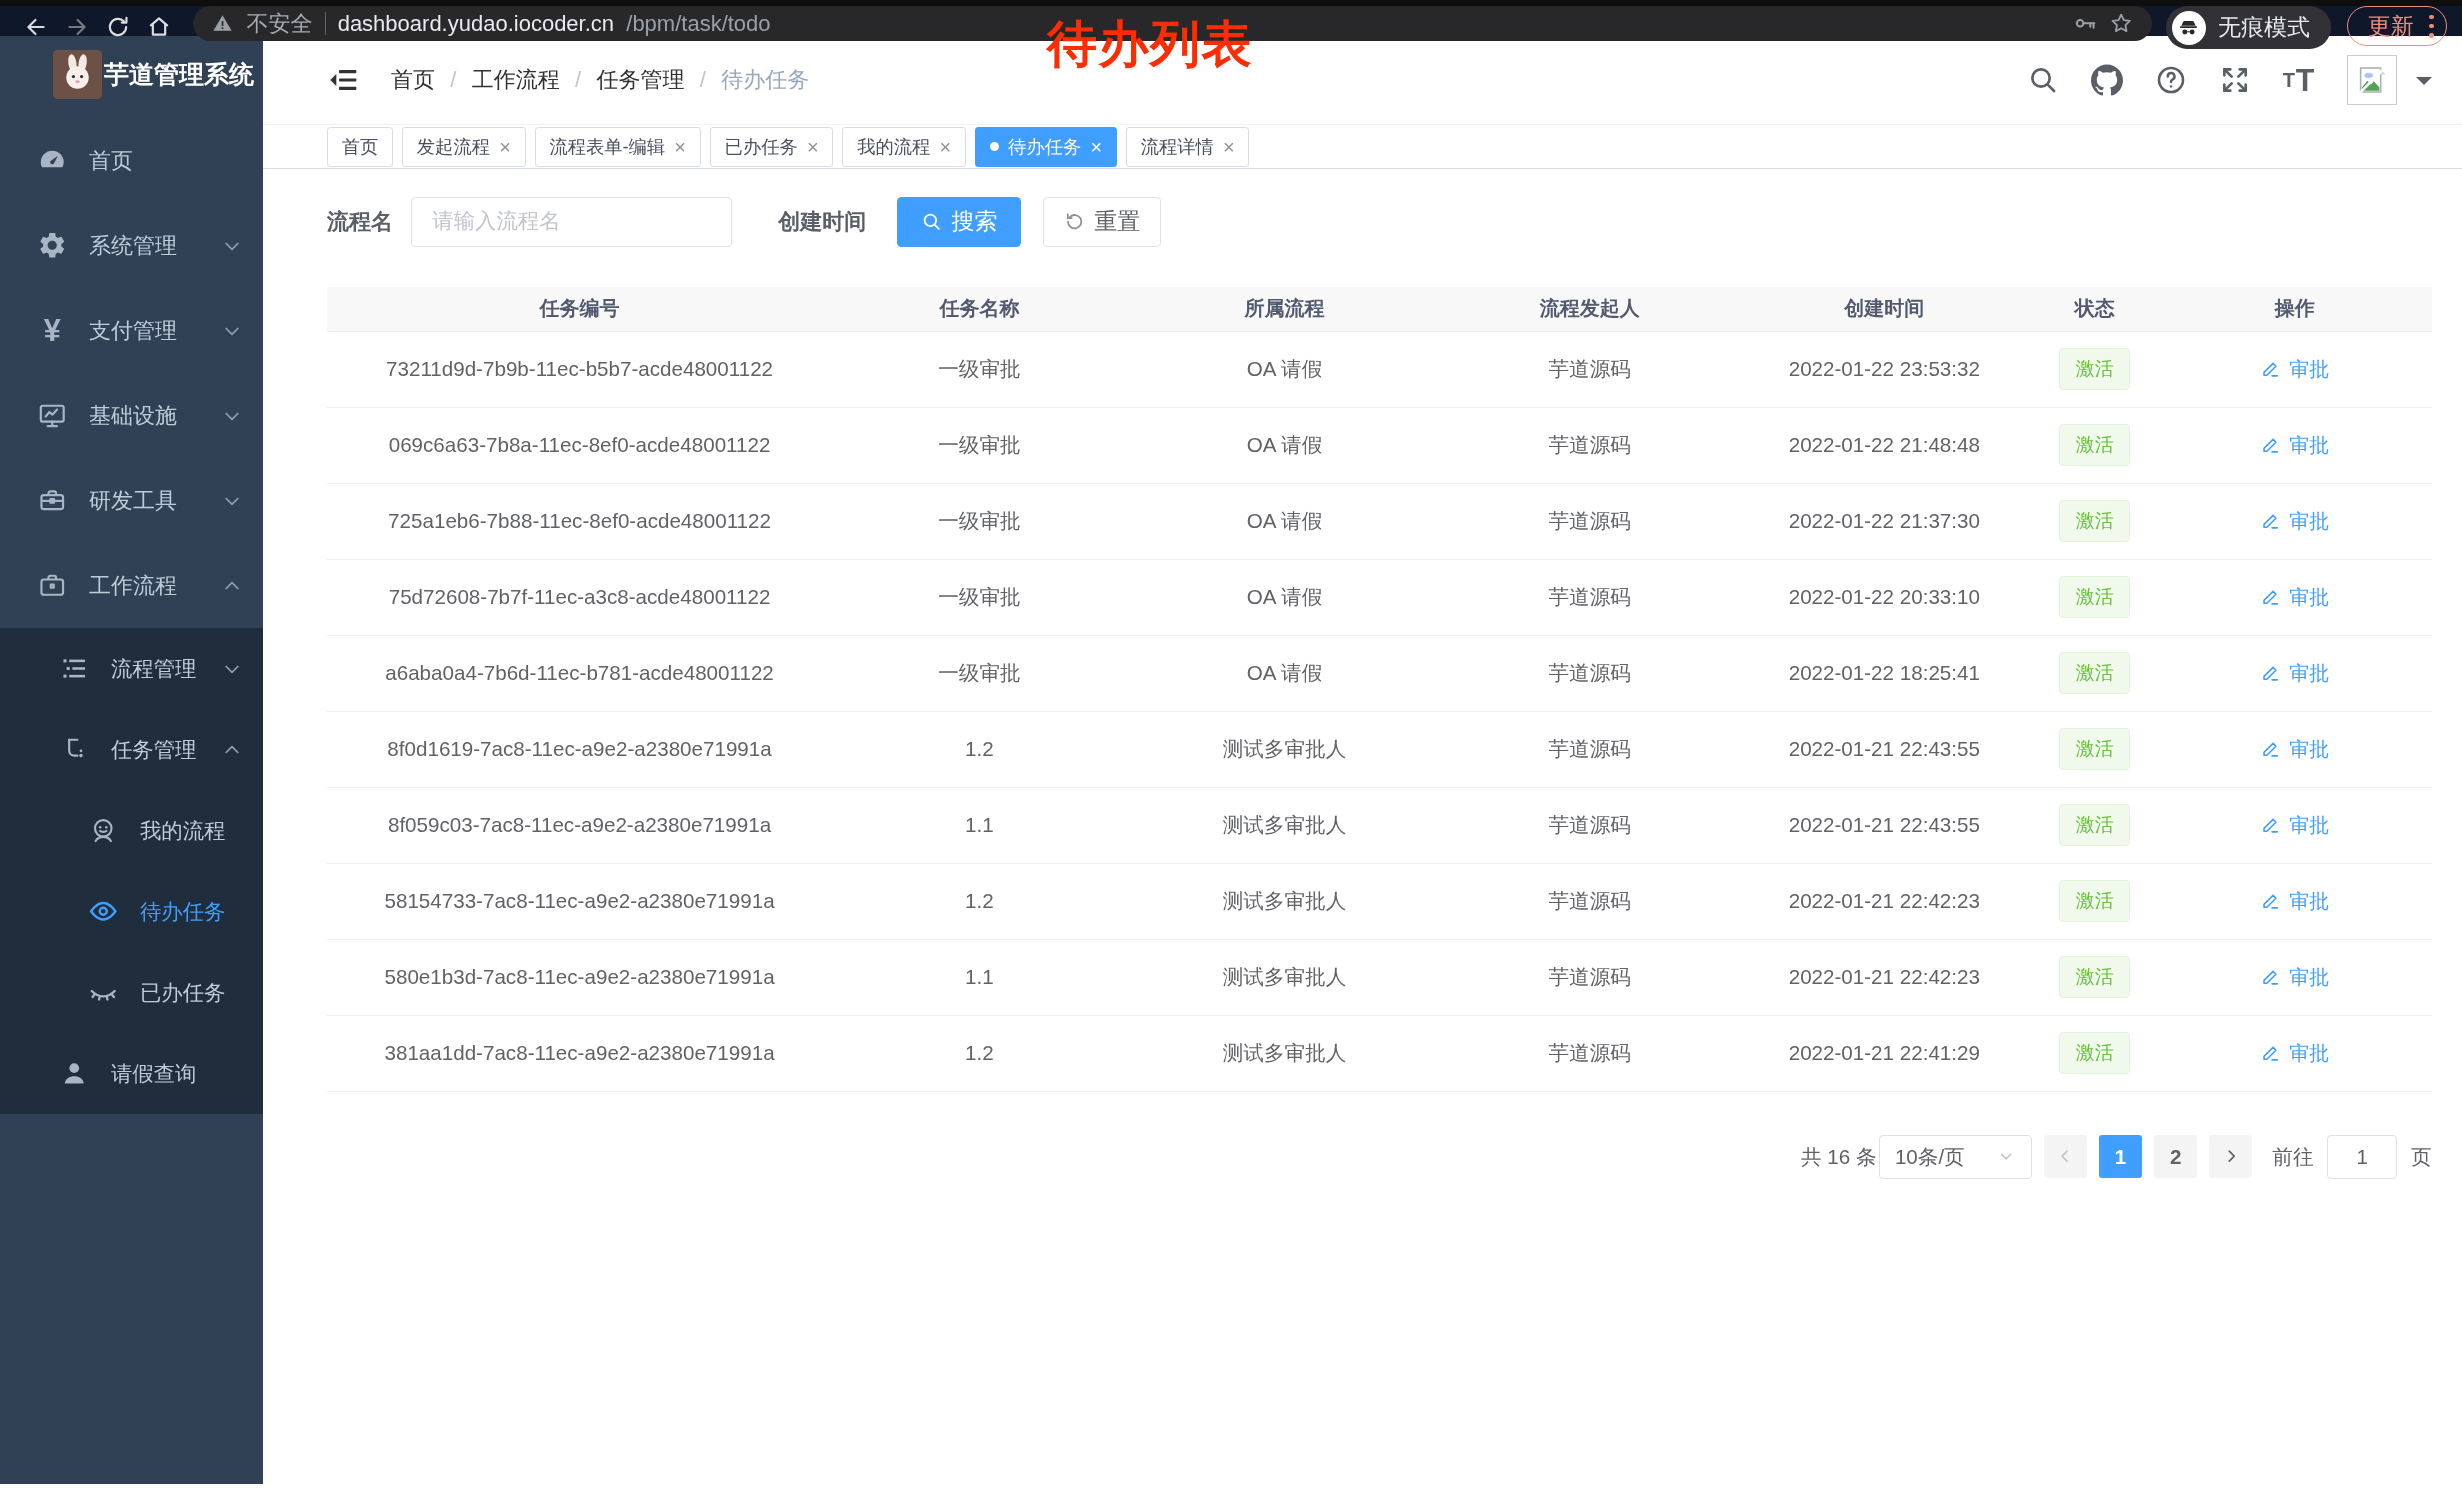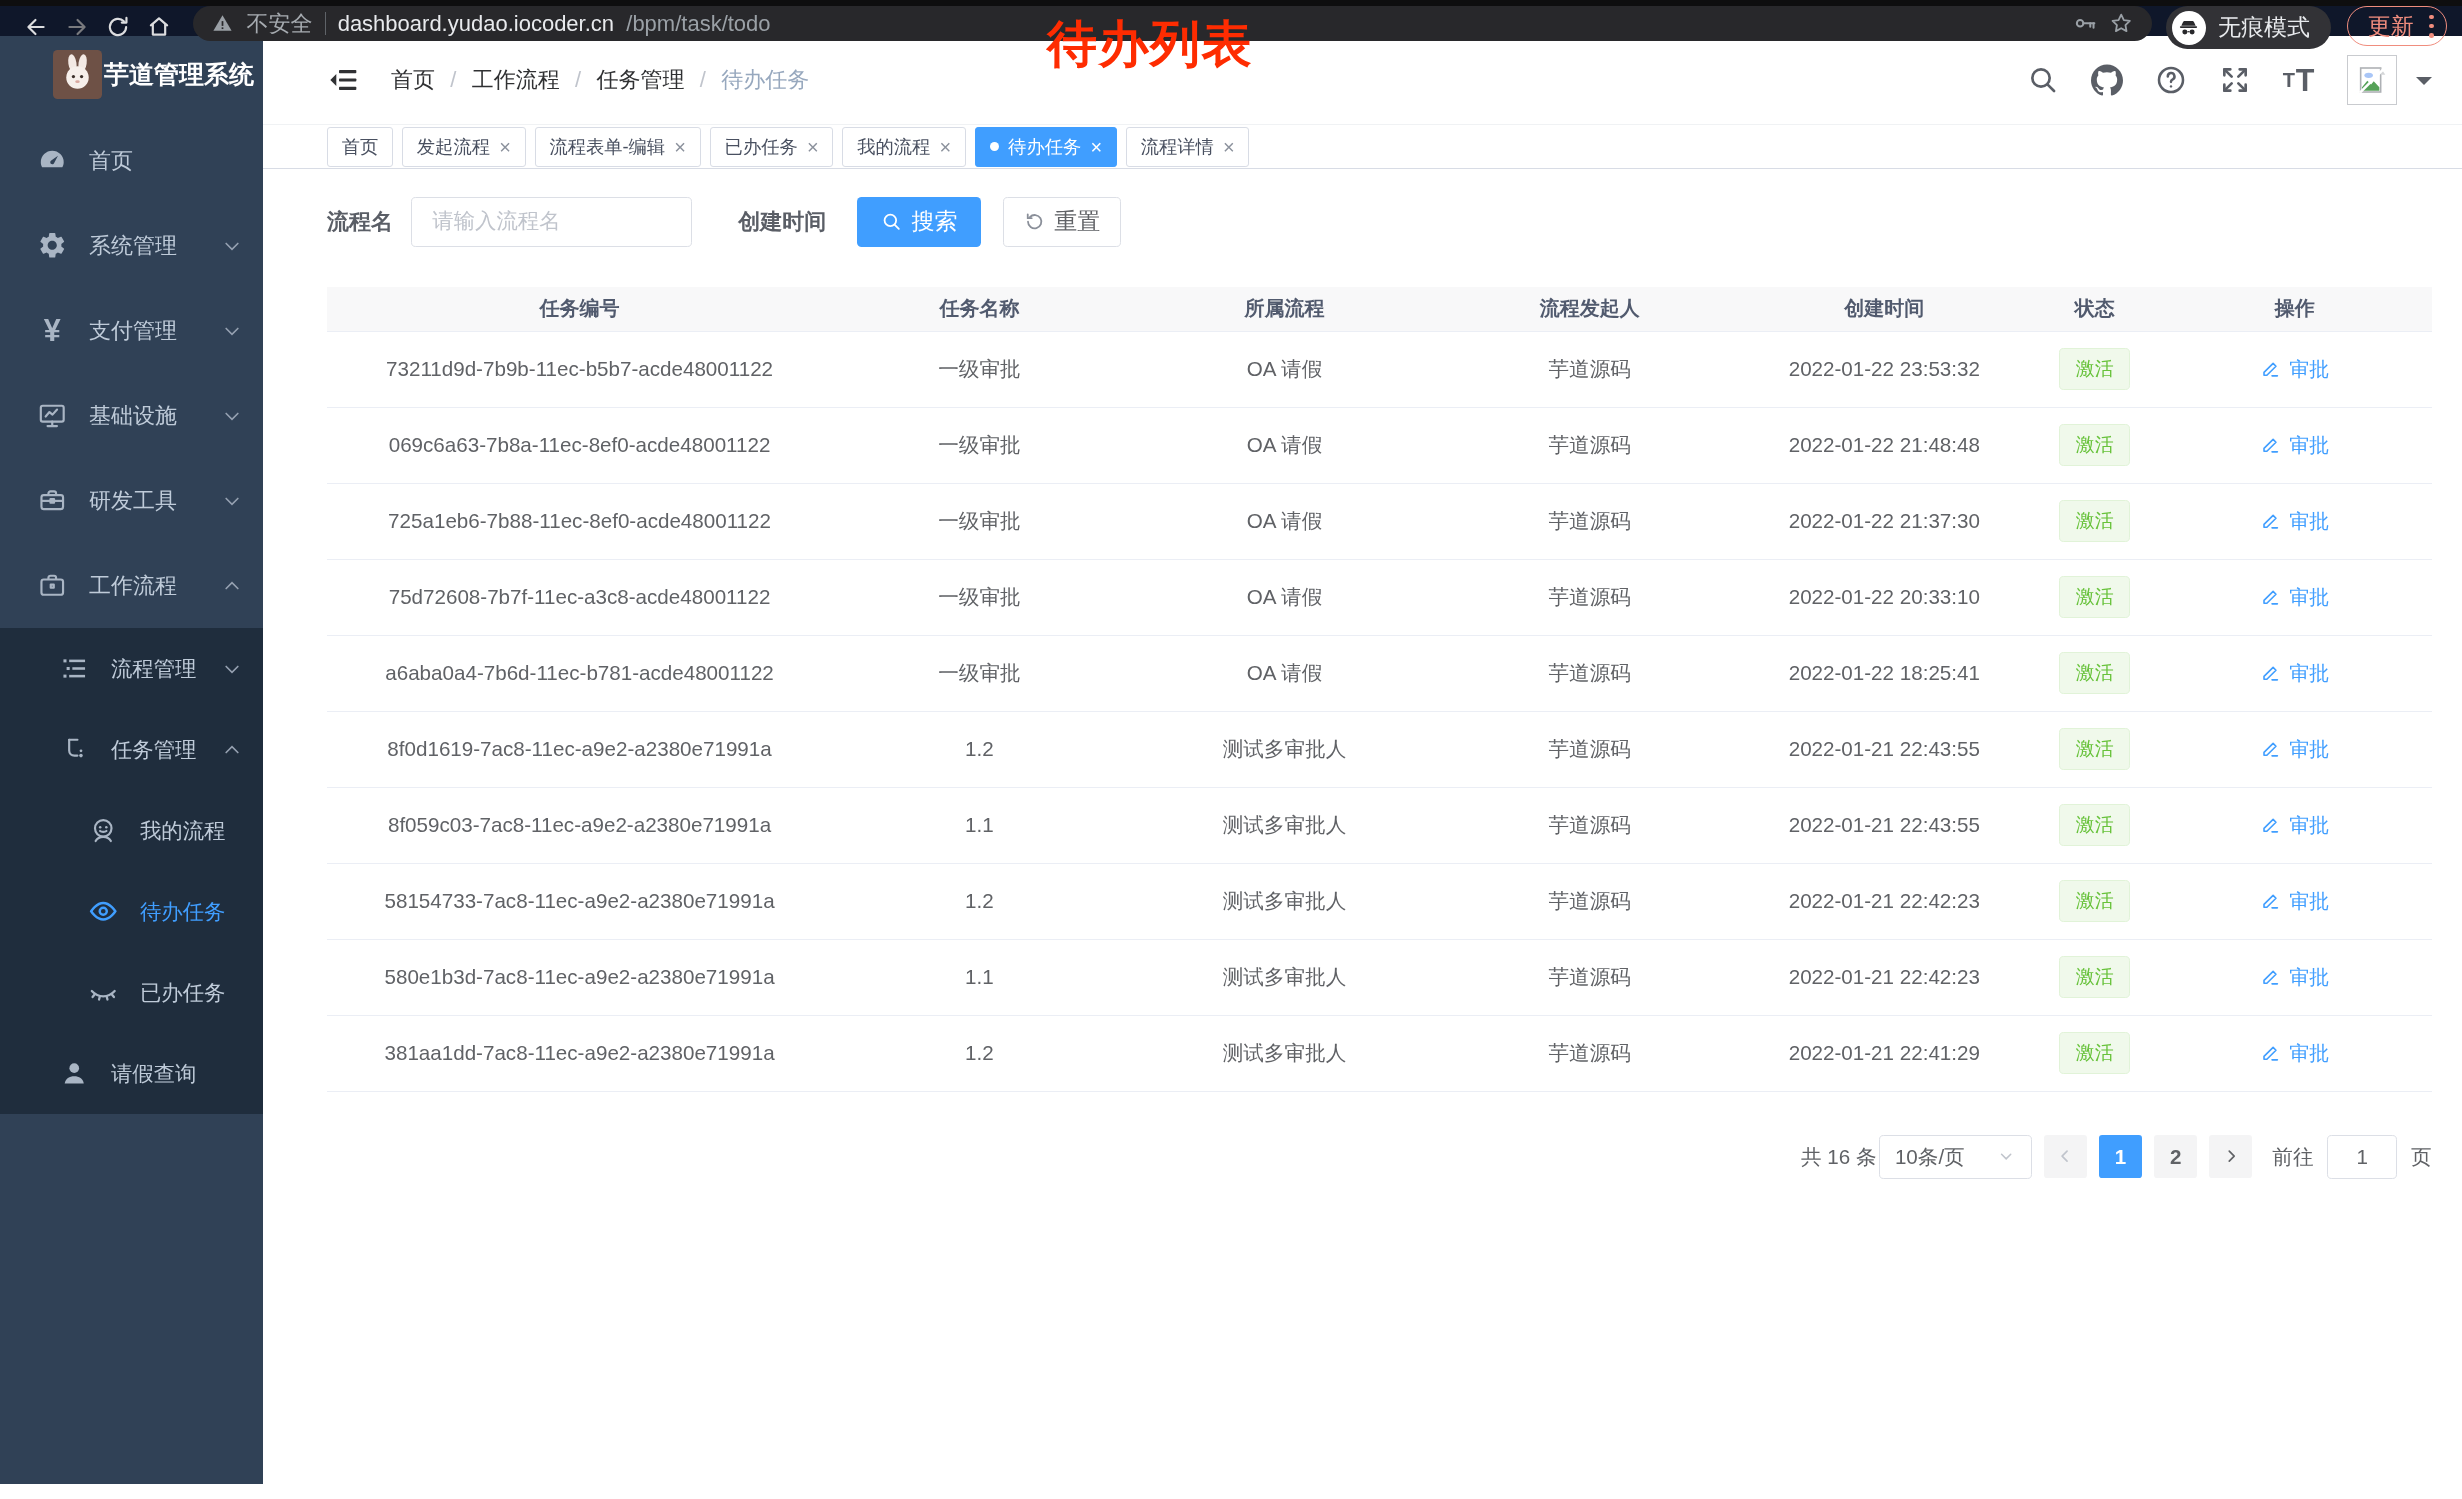--- a/index.html
+++ b/index.html
@@ -76,21 +76,21 @@
     display:flex; align-items:center; gap:9.2px; border-radius:3.1px; white-space:nowrap; cursor:pointer; }
   .tag .dot { width:9.2px; height:9.2px; border-radius:50%; background:#fff; }
   .tag .tclose { font-size:20px; color:#8b919c; line-height:1; }
   .tag.active { background:#409eff; border-color:#409eff; color:#fff; }
   .tag.active .tclose { color:#fff; }
 
   
   .content { padding:27.5px 30.5px 0 64px; }
   .filters { display:flex; align-items:center; font-size:22px; color:#5a5e66; }
   .flabel { font-weight:600; white-space:nowrap; }
-  .tinput { width:281px; height:50px; border:0.8px solid #dcdfe6; border-radius:4.6px; margin-left:18.3px; padding:0 20px;
+  .tinput { width:321px; height:50px; border:0.8px solid #dcdfe6; border-radius:4.6px; margin-left:18.3px; padding:0 20px;
     font-size:21.4px; color:#606266; outline:none; font-family:inherit; }
   .tinput::placeholder { color:#c0c4cc; }
   .gap60 { width:46px; }
   .daterange { width:365px; height:50px; border:0.8px solid #dcdfe6; border-radius:4.6px; margin-left:18.3px;
     display:flex; align-items:center; padding:0 15.3px; font-size:21.4px; color:#c0c4cc; gap:0; }
   .daterange .cal { color:#c0c4cc; margin-right:12.2px; } .daterange .cal svg { width:23px; height:23px; }
   .daterange .dph { flex:1; text-align:center; }
   .daterange .dash { color:#606266; padding:0 6.1px; }
   .btn { height:50px; border-radius:4.6px; display:flex; align-items:center; gap:9.2px; font-size:23px; cursor:pointer;
     border:0.8px solid transparent; }

